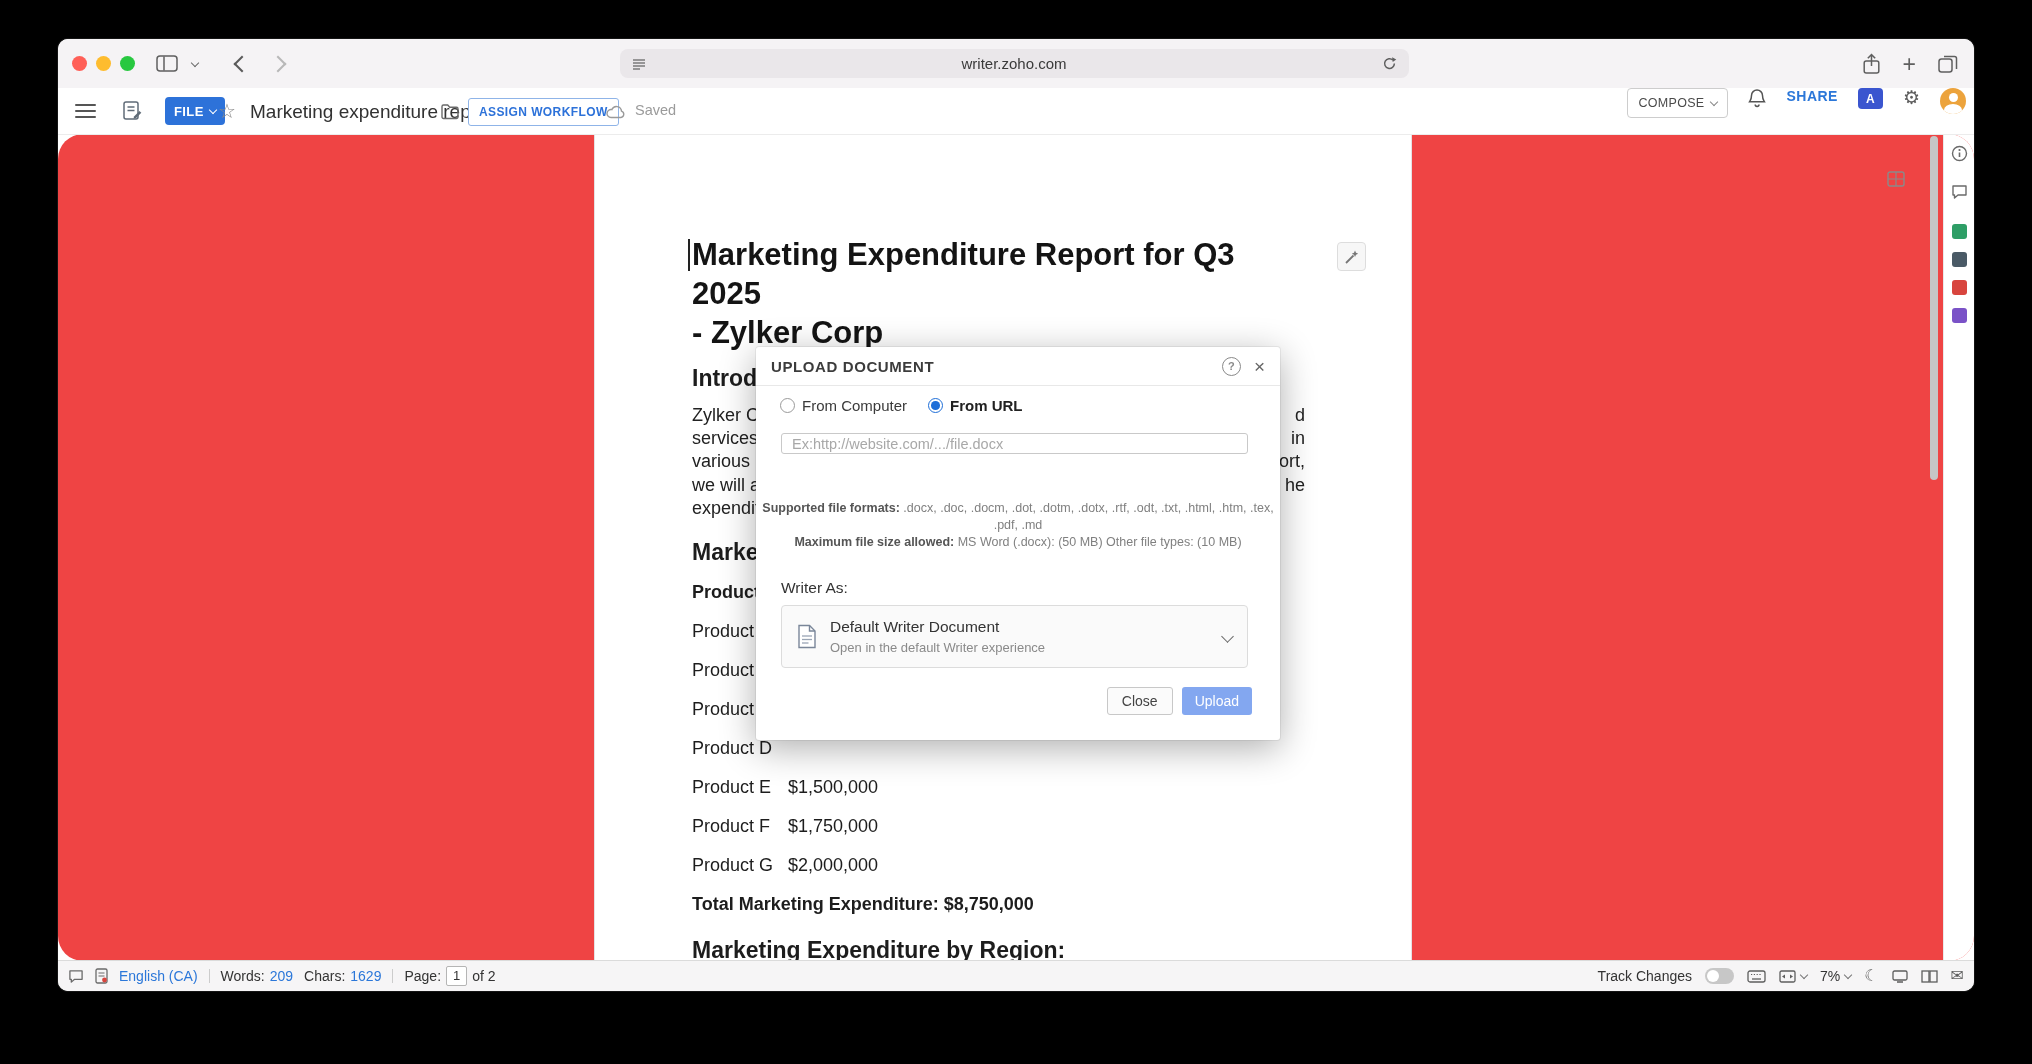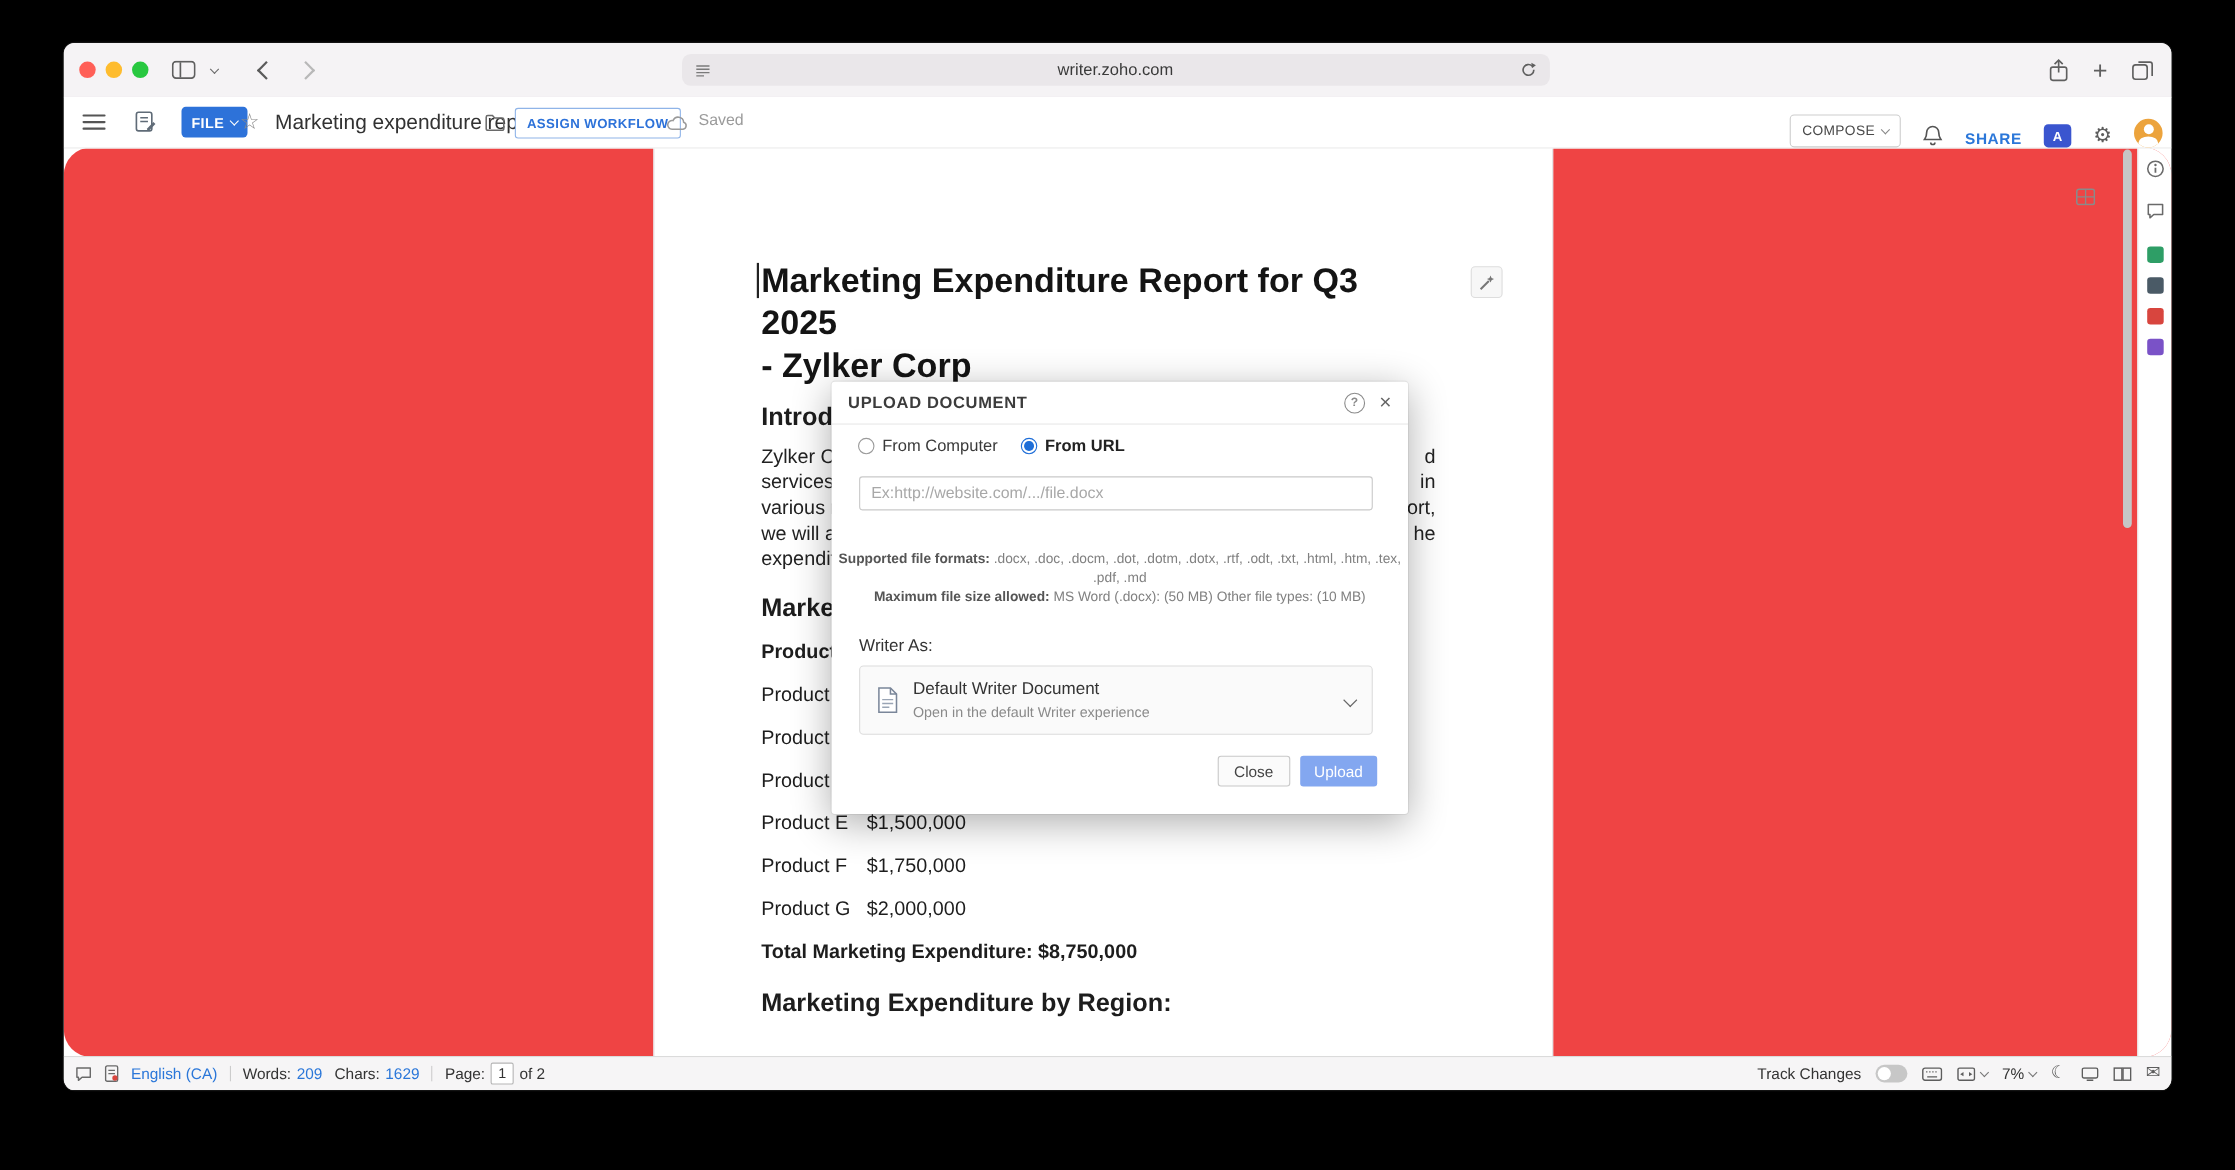--- a/index.html
+++ b/index.html
@@ -34,21 +34,21 @@
   .file-btn{position:absolute;left:107px;top:9px;height:28px;background:#2d72d9;border-radius:4px;color:#fff;
             display:flex;align-items:center;gap:6px;padding:0 9px;font-size:13px;font-weight:bold;letter-spacing:.4px;}
   .file-btn .cv{width:5px;height:5px;border-width:1.6px;margin-top:-2px;}
   .star{position:absolute;left:160px;top:10px;font-size:20px;color:#8a8a8a;line-height:26px;}
   .doc-name{position:absolute;left:192px;top:13px;font-size:19px;color:#323232;white-space:nowrap;}
   .folder{position:absolute;left:382px;top:15px;}
   .assign-btn{position:absolute;left:410px;top:10px;height:26px;border:1px solid #8fb4e8;border-radius:3px;color:#2d72d9;
               background:#fff;display:flex;align-items:center;padding:0 10px;font-size:12px;font-weight:bold;letter-spacing:.4px;}
   .cloud{position:absolute;left:547px;top:16px;}
   .saved{position:absolute;left:577px;top:14px;font-size:14.5px;color:#9b9b9b;}
-  .ztool-right{position:absolute;right:8px;top:0;height:46px;display:flex;align-items:flex-end;gap:20px;}
+  .ztool-right{position:absolute;right:8px;top:0;height:46px;display:flex;align-items:flex-start;gap:20px;}
   .compose-btn{height:28px;border:1px solid #cdcdcd;border-radius:4px;background:#fff;color:#4a4a4a;display:flex;
                align-items:center;gap:7px;padding:0 10px;font-size:12.5px;letter-spacing:.3px;}
   .compose-btn .cv{width:5px;height:5px;border-width:1.5px;color:#888;margin-top:-2px;}
   .share-lbl{font-size:14px;font-weight:bold;color:#2b77d9;letter-spacing:.5px;}
   .zia{width:25px;height:21px;background:#3a55cf;border-radius:4px;color:#fff;font-size:12px;font-weight:bold;
        display:flex;align-items:center;justify-content:center;}
   .gear{font-size:19px;color:#5d5d5d;line-height:20px;}
   .avatar{width:26px;height:26px;border-radius:50%;background:#eca33c;position:relative;overflow:hidden;}
   .avatar::before{content:"";position:absolute;left:8.5px;top:5px;width:9px;height:9px;border-radius:50%;background:#fff;}
   .avatar::after{content:"";position:absolute;left:4px;top:16px;width:18px;height:12px;border-radius:50% 50% 0 0;background:#fff;}
@@ -101,21 +101,21 @@
   .help-ic{width:17px;height:17px;border:1.4px solid #8a8a8a;border-radius:50%;color:#8a8a8a;font-size:11px;font-weight:bold;
            display:flex;align-items:center;justify-content:center;margin-right:13px;}
   .m-close{font-size:19px;color:#666;line-height:19px;}
   .rg{position:absolute;top:50px;display:flex;align-items:center;gap:7px;}
   .rg1{left:24px;} .rg2{left:172px;}
   .radio{width:15px;height:15px;border-radius:50%;border:1.6px solid #9a9a9a;background:#fff;box-sizing:border-box;}
   .radio.sel{border-color:#1e6ed8;position:relative;}
   .radio.sel::after{content:"";position:absolute;left:2.2px;top:2.2px;right:2.2px;bottom:2.2px;background:#1e6ed8;border-radius:50%;}
   .rl{font-size:15px;color:#3a3a3a;}
   .rl.sel{font-weight:bold;color:#222;}
-  .m-input{position:absolute;left:25px;top:86px;width:467px;height:31px;border:1px solid #c9c9c9;border-radius:3px;
+  .m-input{position:absolute;left:25px;top:86px;width:467px;height:21px;border:1px solid #c9c9c9;border-radius:3px;
            box-sizing:border-box;padding:0 10px;font-size:14.5px;color:#333;font-family:inherit;outline:none;}
   .m-input::placeholder{color:#a8a8a8;}
   .m-note{position:absolute;left:0;right:0;top:153px;text-align:center;font-size:12.5px;line-height:17px;color:#808080;}
   .m-note b{color:#555;}
   .m-uploadas{position:absolute;left:25px;top:232px;font-size:15.5px;color:#333;}
   .m-dropdown{position:absolute;left:25px;top:258px;width:467px;height:63px;border:1px solid #dcdcdc;background:#fafafa;
               border-radius:4px;box-sizing:border-box;display:flex;align-items:center;padding:0 15px;gap:13px;}
   .dd-title{font-size:15.5px;color:#333;margin-bottom:4px;}
   .dd-sub{font-size:13px;color:#8a8a8a;}
   .dd-cv{margin-left:auto;width:8px;height:8px;border-width:1.8px;color:#666;}
@@ -283,20 +283,24 @@
             </div>
           <div class="prow">
               <span class="c1">Product B</span>
               <span></span>
             </div>
           <div class="prow">
               <span class="c1">Product C</span>
               <span></span>
             </div>
           <div class="prow">
+              <span class="c1">Product D</span>
+              <span></span>
+            </div>
+          <div class="prow">
               <span class="c1">Product E</span>
               <span>$1,500,000</span>
             </div>
           <div class="prow">
               <span class="c1">Product F</span>
               <span>$1,750,000</span>
             </div>
           <div class="prow">
               <span class="c1">Product G</span>
               <span>$2,000,000</span>

